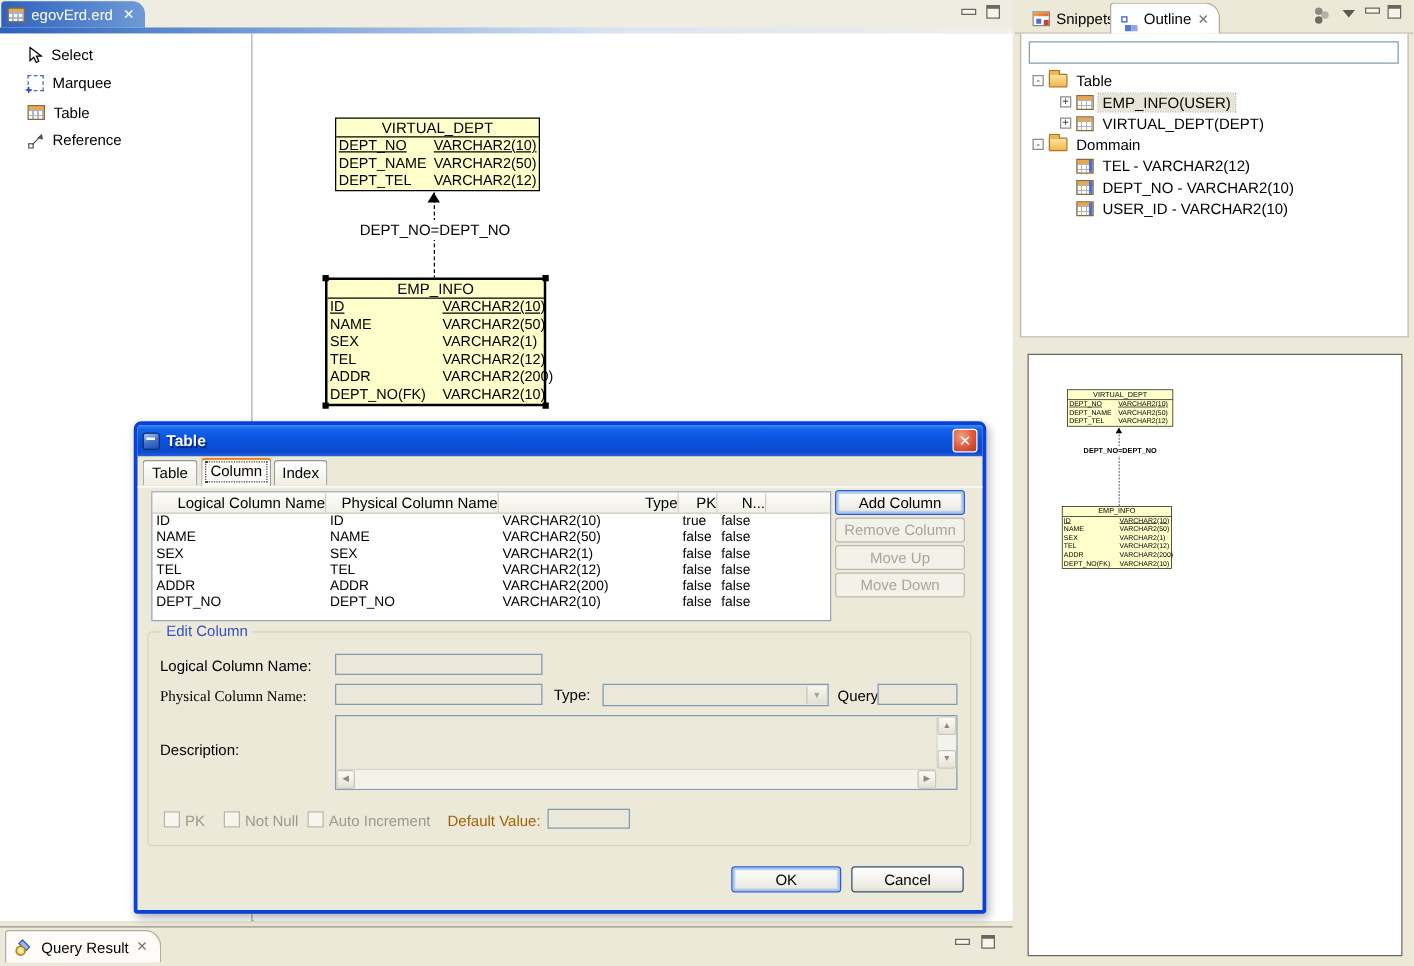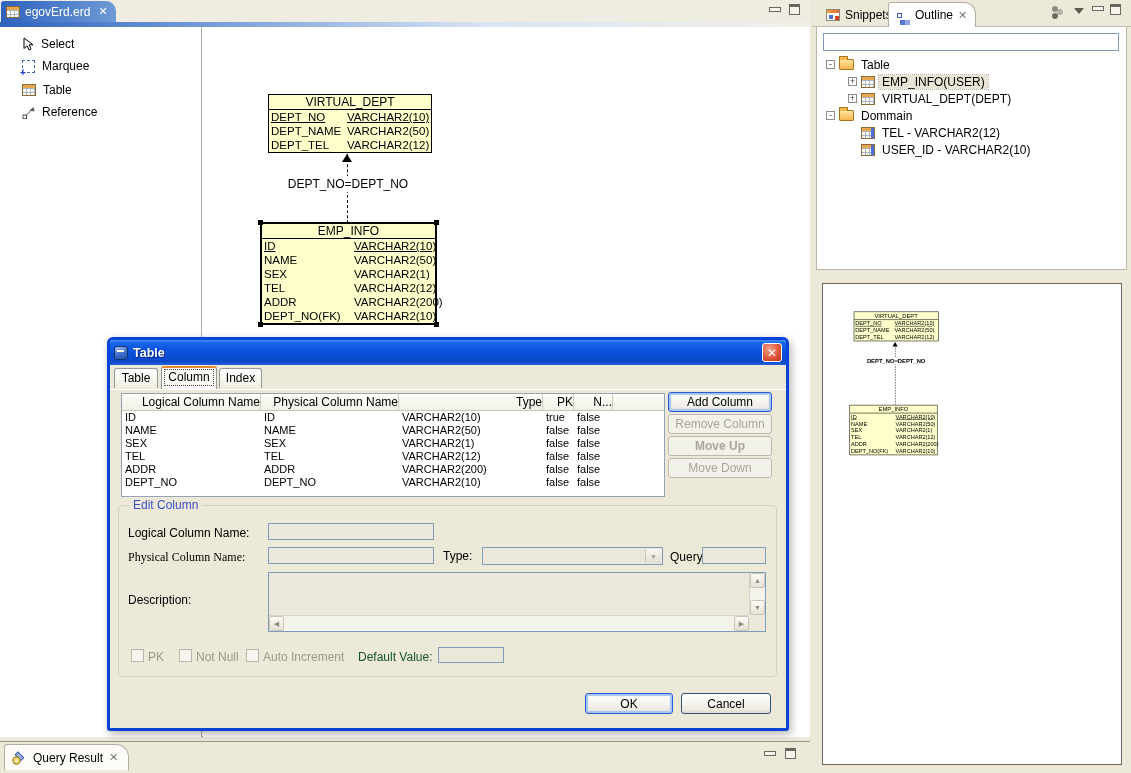--- a/index.html
+++ b/index.html
@@ -312,21 +312,21 @@
             <div class="gc gc1">DEPT_NO</div>
             <div class="gc gc2">VARCHAR2(10)</div>
             <div class="gc gc3">false</div>
             <div class="gc gc4">false</div>
           </div>
         </div>
     </div>
 
     <button class="xp-btn focus" style="left:558px; top:27px;  width:104px;">Add Column</button>
     <button class="xp-btn disabled" style="left:558px; top:49px; width:104px;">Remove Column</button>
-    <button class="xp-btn disabled" style="left:558px; top:71px; width:104px;font-weight:bold;">Move Up</button>
+    <button class="xp-btn disabled" style="left:558px; top:71px; width:104px;">Move Up</button>
     <button class="xp-btn disabled" style="left:558px; top:93px; width:104px;">Move Down</button>
 
     <div class="editcol">
       <span class="editcol-title">Edit Column</span>
 
       <span class="flabel" style="left:9px; top:20px;">Logical Column Name:</span>
       <input class="xp-input" style="left: 149px; top: 17px; width: 166px;" disabled="" value="">
 
       <span class="flabel" style="left:9px; top:44px;font-family:Liberation Serif, serif;">Physical Column Name:</span>
       <input class="xp-input" style="left: 149px; top: 41px; width: 166px;" disabled="" value="">
@@ -348,21 +348,21 @@
           <span class="sbtn" style="right:0; top:0;">▶</span>
         </div>
       </div>
 
       <span class="cb" style="left:12px; top:143px;"></span>
       <span class="flabel dis" style="left:29px; top:144px;">PK</span>
       <span class="cb" style="left:60px; top:143px;"></span>
       <span class="flabel dis" style="left:77px; top:144px;">Not Null</span>
       <span class="cb" style="left:127px; top:143px;"></span>
       <span class="flabel dis" style="left:144px; top:144px;">Auto Increment</span>
-      <span class="flabel" style="left:239px; top:144px; font-weight:bold; font-weight:normal; color:#14532d;">Default Value:</span>
+      <span class="flabel" style="left:239px; top:144px; font-weight:bold; font-weight:normal; color:#a16207;">Default Value:</span>
       <input class="xp-input" style="left: 319px; top: 141px; width: 66px; height: 16px;" disabled="" value="">
     </div>
 
     <button class="xp-btn focus" style="left:475px; top:328px; width:88px; height:21px;">OK</button>
     <button class="xp-btn" style="left:571px; top:328px; width:90px; height:21px;">Cancel</button>
   </div>
 </div>
 
 <div class="right-panel">
   <div class="rp-tabbar">
@@ -401,20 +401,25 @@
         </div>
         <div class="titem lvl0">
           <span class="exp">-</span>
           <span class="ticon icon-folder"></span>
           <span class="tlabel">Dommain</span>
         </div>
         <div class="titem lvl1">
           <span class="exp none"></span>
           <span class="ticon icon-domain"></span>
           <span class="tlabel">TEL - VARCHAR2(12)</span>
+        </div>
+        <div class="titem lvl1">
+          <span class="exp none"></span>
+          <span class="ticon icon-domain"></span>
+          <span class="tlabel">DEPT_NO - VARCHAR2(10)</span>
         </div>
         <div class="titem lvl1">
           <span class="exp none"></span>
           <span class="ticon icon-domain"></span>
           <span class="tlabel">USER_ID - VARCHAR2(10)</span>
         </div>
       </div>
   </div>
 
   <div class="rp-thumb">

